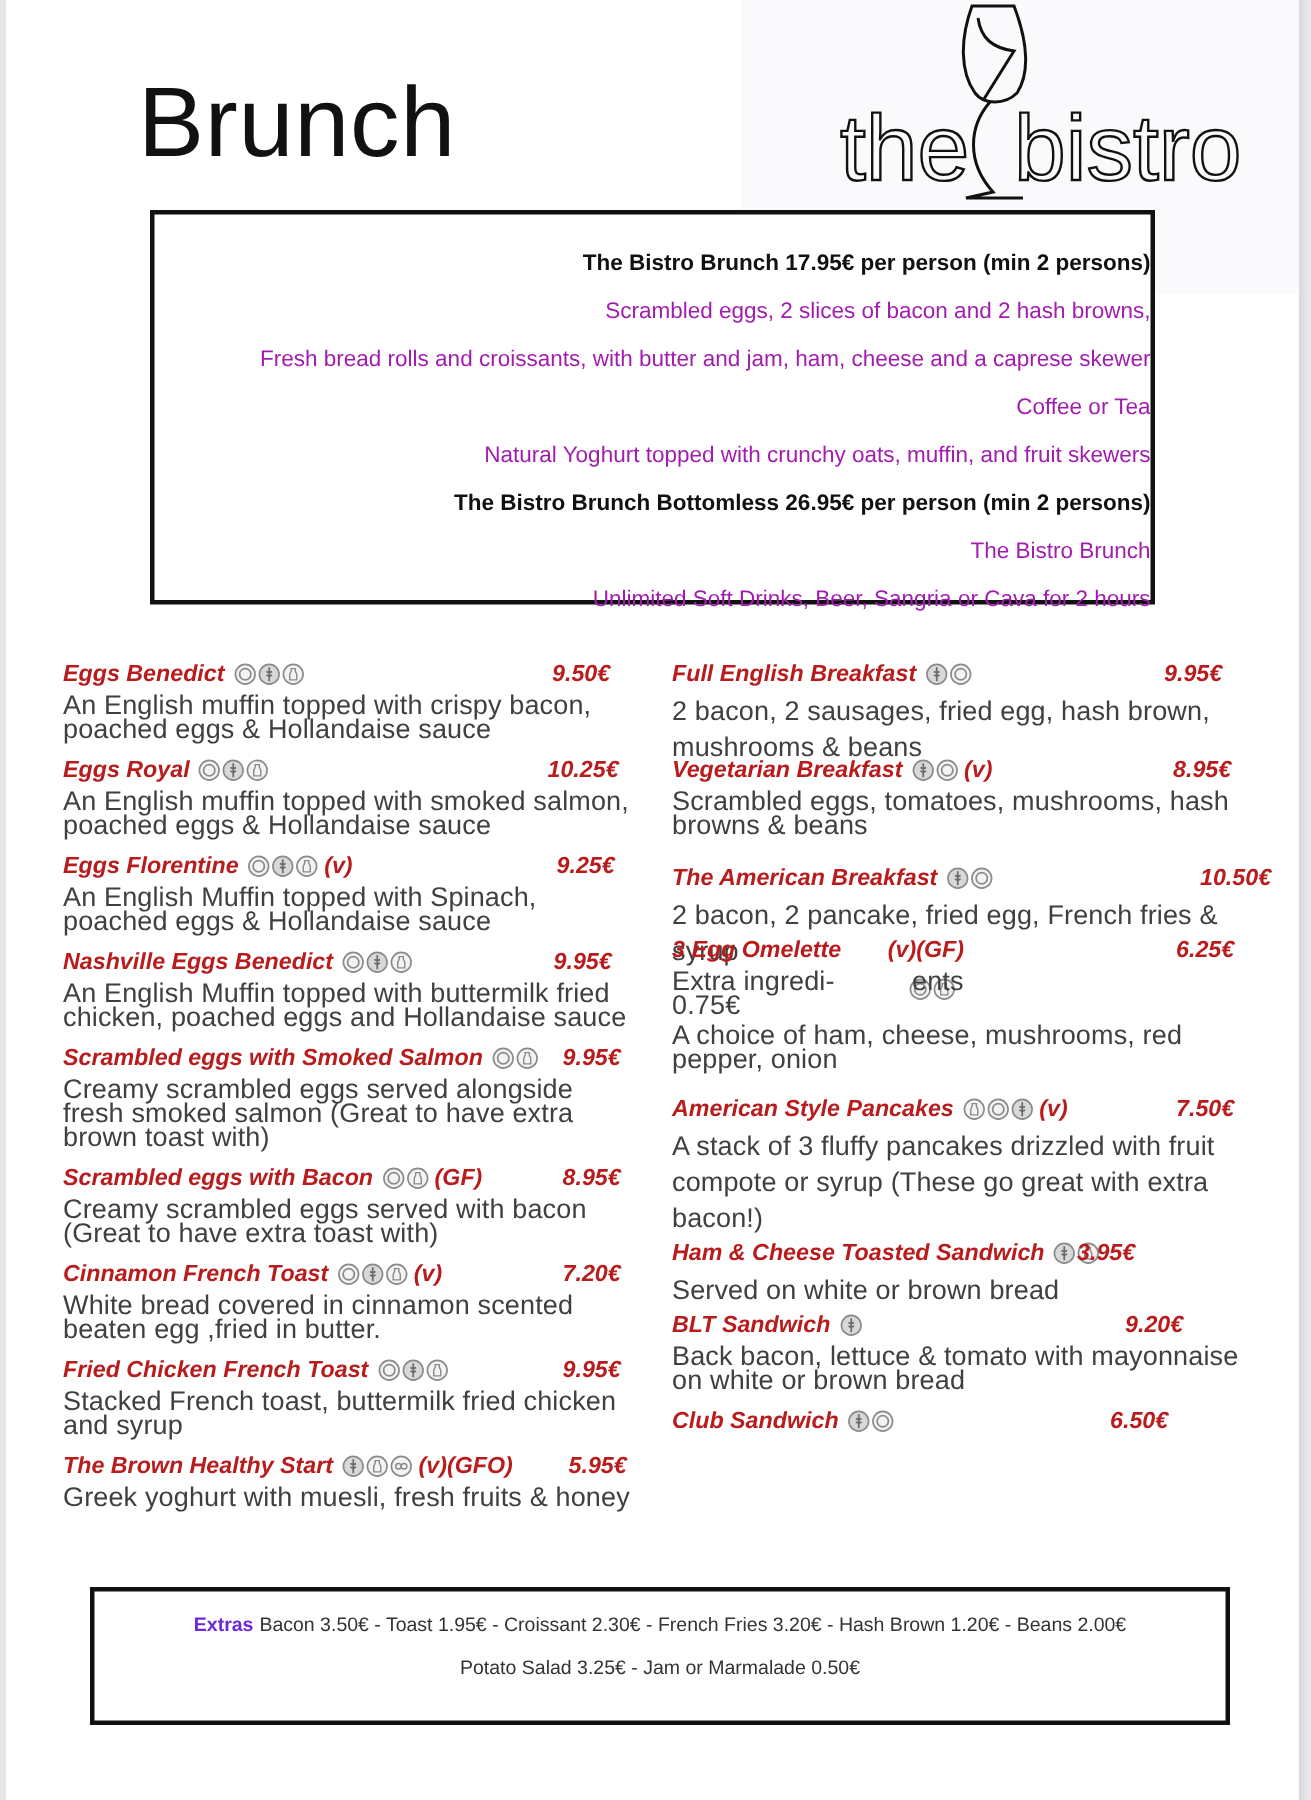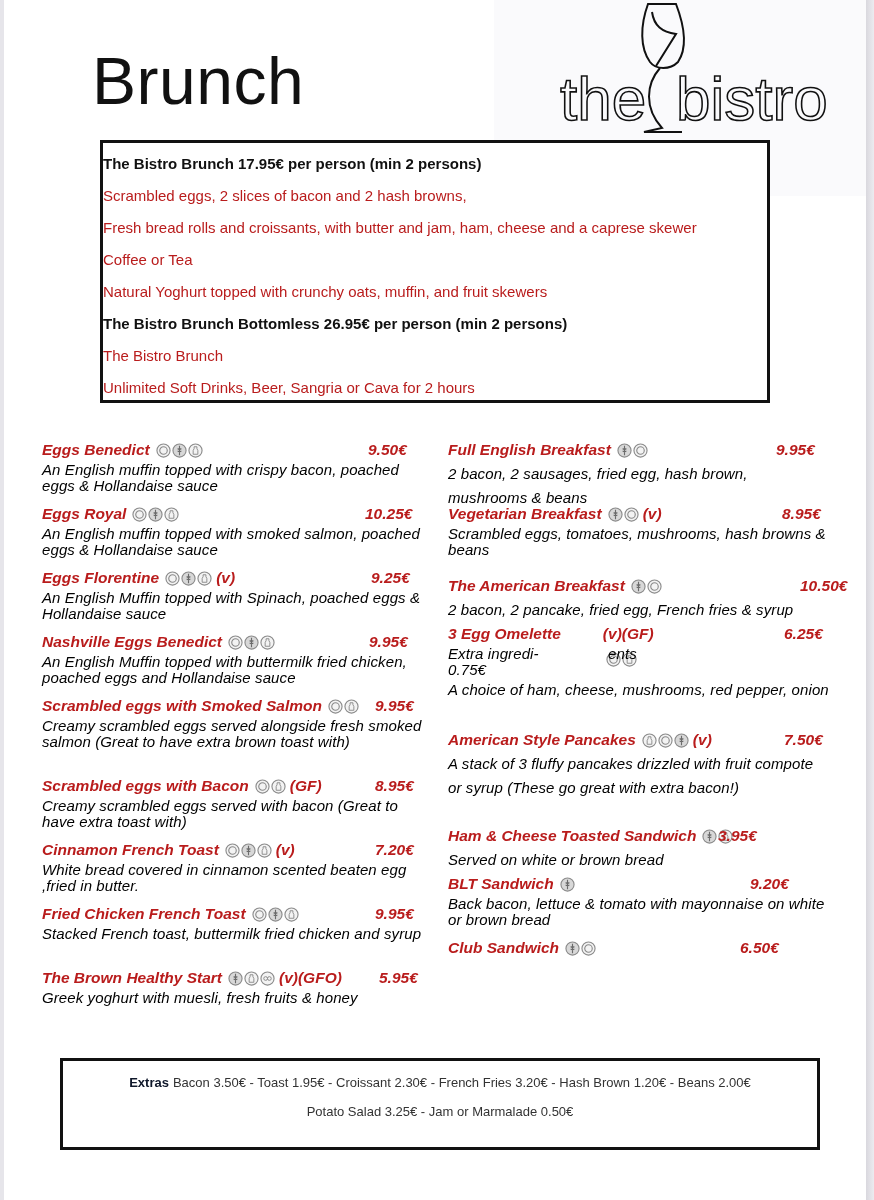--- a/index.html
+++ b/index.html
@@ -23,54 +23,54 @@
   .title {
     position:absolute; left:88px; top:48px; font-size:66px; font-weight:400;
     letter-spacing:0.5px; color:#111; line-height:1;
   }
   .logo { position:absolute; left:548px; top:0; width:300px; height:140px; }
   .logo svg { width:300px; height:140px; }
 
   .brunch-box {
     position:absolute; left:96px; top:140px; width:670px; height:263px;
     border:3px solid #111; box-sizing:border-box; background:#fff;
-    text-align:left; padding-top:10px;
+    text-align:right; padding-top:22px;
   }
   .brunch-box .ln {
-    font-size:15px; color:#b91c1c; height:32px; line-height:22px; white-space:nowrap;
+    font-size:15px; color:#a21caf; height:32px; line-height:22px; white-space:nowrap;
   }
   .brunch-box .ln.b { font-weight:700; color:#111; }
 
   .col { position:absolute; top:438px; }
   .col.left { left:38px; width:380px; }
   .col.right { left:444px; width:382px; }
   .item { position:relative; }
   .item-head {
     position:relative; height:24px; line-height:24px; font-size:15.5px;
     font-weight:700; color:#b91c1c; white-space:nowrap;font-style:italic;
   }
   .item-head .price { position:absolute; top:0; }
   .item-head .tags { font-weight:700; margin-left:4px; }
   .desc {
-    font-style:italic; font-size:15px; color:#000000; line-height:16px;
+    font-size:18px; color:#404040; line-height:16px;
     margin-bottom:4px; letter-spacing:0.1px;
   }
   .desc.wide { line-height:24px; margin-bottom:0; }
   .icons { display:inline-flex; gap:1px; vertical-align:-3px; margin-left:6px; }
   .ico { width:15px; height:15px; display:inline-block; }
   .ico svg { width:15px; height:15px; display:block; }
 
   .extras-box {
     position:absolute; left:56px; top:1058px; width:760px; height:92px;
     border:3px solid #111; box-sizing:border-box; background:#fff;
     text-align:center; font-size:13px; color:#333;
   }
   .extras-box .row1 { margin-top:14px; white-space:nowrap; }
   .extras-box .row2 { margin-top:14px; }
-  .extras-box .lbl { font-weight:700; color:#0f172a; margin-right:4px; }
+  .extras-box .lbl { font-weight:700; color:#6d28d9; margin-right:4px; }
 </style>
 </head>
 <body>
 
 <div class="page">
   <div class="logo-bg"></div>
 
   <div class="title">Brunch</div>
 
   <div class="logo">
@@ -352,21 +352,21 @@
                 <circle cx="8" cy="8" r="7" fill="#f3f3f3" stroke="#8a8a8a" stroke-width="1.2"></circle>
                 <circle cx="8" cy="8" r="4" fill="none" stroke="#8a8a8a" stroke-width="1.2"></circle>
               </svg>
             </span>
             <span class="ico">
               <svg viewBox="0 0 16 16">
                 <circle cx="8" cy="8" r="7" fill="#f3f3f3" stroke="#8a8a8a" stroke-width="1.2"></circle>
                 <path d="M6.5 4 L9.5 4 L9.5 6 L10.5 8 L10.5 12 L5.5 12 L5.5 8 L6.5 6 Z" fill="none" stroke="#8a8a8a" stroke-width="1"></path>
               </svg>
             </span>
-          </span><span class="tags" style="margin-left: 42px;">(v)(GF)</span><span class="price" style="left: 336px;">6.25€</span></div>
+          </span><span class="tags" style="margin-left: 31px;">(v)(GF)</span><span class="price" style="left: 336px;">6.25€</span></div>
         <div class="desc" style="position: relative; height: 32px;"><span>Extra ingredi-</span><span style="position: absolute; left: 160px; top: 0px;">ents</span><div>0.75€</div></div>
         <div class="desc">A choice of ham, cheese, mushrooms, red pepper, onion</div>
       </div>
       <div class="item" style="position: absolute; left: 0px; top: 290px; width: 100%;">
         <div class="item-head"><span>American Style Pancakes</span><span class="icons">
             <span class="ico">
               <svg viewBox="0 0 16 16">
                 <circle cx="8" cy="8" r="7" fill="#f3f3f3" stroke="#8a8a8a" stroke-width="1.2"></circle>
                 <path d="M6.5 4 L9.5 4 L9.5 6 L10.5 8 L10.5 12 L5.5 12 L5.5 8 L6.5 6 Z" fill="none" stroke="#8a8a8a" stroke-width="1"></path>
               </svg>

